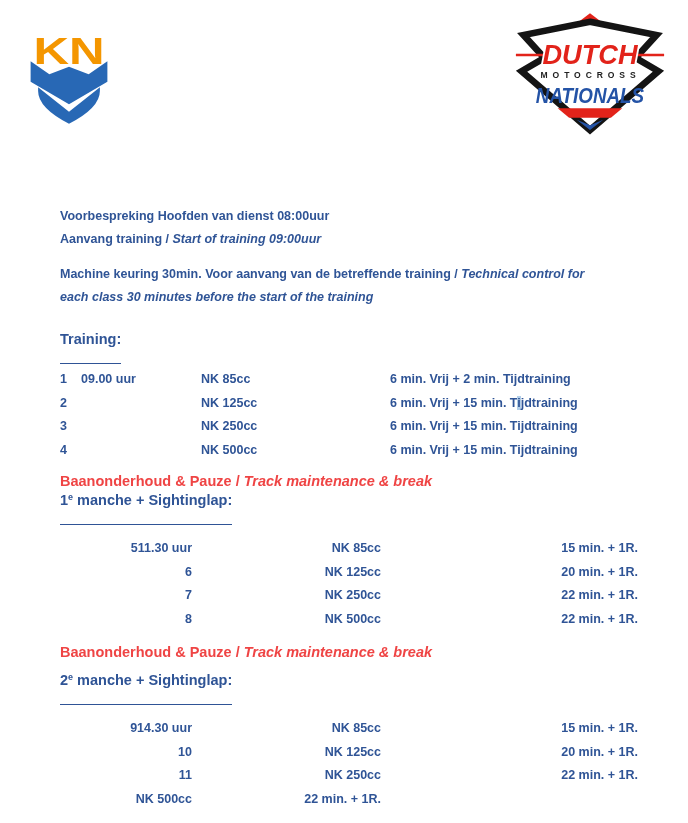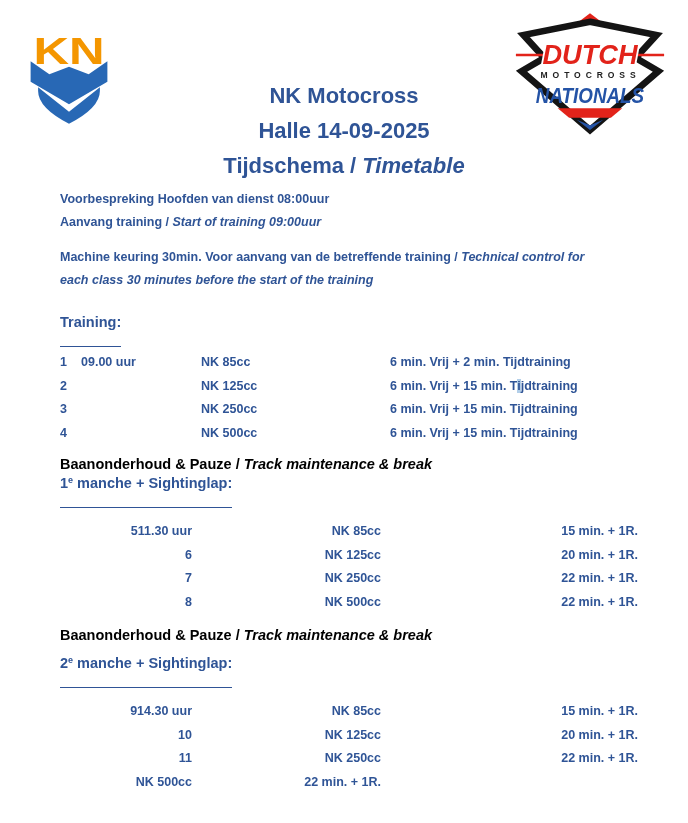--- a/index.html
+++ b/index.html
@@ -16,23 +16,23 @@
   
   .header { position:relative; height:188px; }
   .knmv-logo { position:absolute; left:25px; top:28px; width:88px; height:100px; }
   .dutch-logo { position:absolute; right:22px; top:12px; width:152px; height:126px; }
   .title-block {
     position:absolute; left:0; right:0; top:78px;
     text-align:center; font-size:22px; line-height:35px;
   }
   
   .content { padding:0 50px 0 60px; }
-  .intro-block { font-size:12.5px; line-height:23px; white-space:nowrap; }
+  .intro-block { margin-top:17px; font-size:12.5px; line-height:23px; white-space:nowrap; }
   .machine-block { margin-top:12px; font-size:12.5px; line-height:23px; white-space:nowrap; }
-  .pause-line { font-size:14.5px; line-height:19px; color:#000000; white-space:nowrap; }
+  .pause-line { font-size:14.5px; line-height:19px; color:#ef4444; white-space:nowrap; }
   .pause-1 { margin-top:10px; }
   .pause-2 { margin-top:12px; }
   .section-heading { font-size:14.5px; line-height:19px; }
   .section-heading .u {
     display:inline-block;
     border-bottom:1.5px solid currentColor;
     padding-bottom:14px;
   }
   .h-training { margin-top:21px; }
   .h-manche1 { }
@@ -66,25 +66,20 @@
     <path d="M80,1 L64,13 L80,7 L96,13 Z" fill="#E2231A"></path>
     <polygon points="80,10 150,24 128,48 152,62 80,124 8,62 32,48 10,24" fill="#ffffff" stroke="#141414" stroke-width="7" stroke-linejoin="miter"></polygon>
     <path d="M2,45 H38 M122,45 H158" stroke="#E2231A" stroke-width="2.5"></path>
     <text x="80" y="54" text-anchor="middle" textLength="100" lengthAdjust="spacingAndGlyphs" font-family="Liberation Sans, sans-serif" font-weight="900" font-style="italic" font-size="30" fill="#E2231A" stroke="#ffffff" stroke-width="4" paint-order="stroke">DUTCH</text>
     <text x="80" y="69" text-anchor="middle" textLength="104" lengthAdjust="spacing" font-family="Liberation Sans, sans-serif" font-weight="600" font-size="9" letter-spacing="4" fill="#222222">MOTOCROSS</text>
     <text x="80" y="95" text-anchor="middle" textLength="114" lengthAdjust="spacingAndGlyphs" font-family="Liberation Sans, sans-serif" font-weight="900" font-style="italic" font-size="24" fill="#2453A6">NATIONALS</text>
     <polygon points="46,101 114,101 102,111 58,111" fill="#E2231A"></polygon>
     <path d="M66,113 L80,124 L94,113 L80,119 Z" fill="#2453A6"></path>
   </svg>
 
-  <div class="title-block">
-    <div>NK Motocross</div>
-    <div>Halle 14-09-2025</div>
-    <div><span>Tijdschema / </span><span class="it">Timetable</span></div>
-  </div>
 </div>
 
 <div class="content">
 
   <div class="intro-block">
     <div>Voorbespreking Hoofden van dienst 08:00uur</div>
     <div><span>Aanvang training / </span><span class="it">Start of training 09:00uur</span></div>
   </div>
 
   <div class="machine-block">

